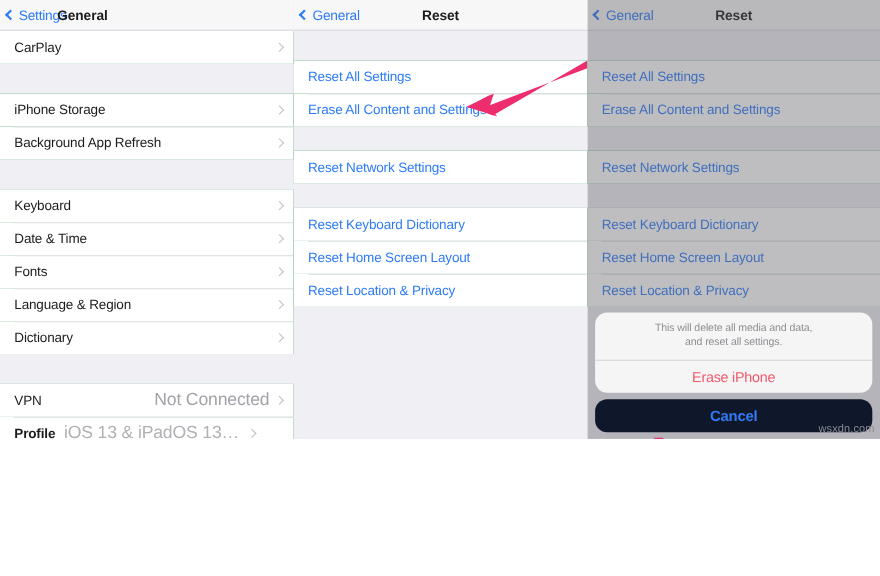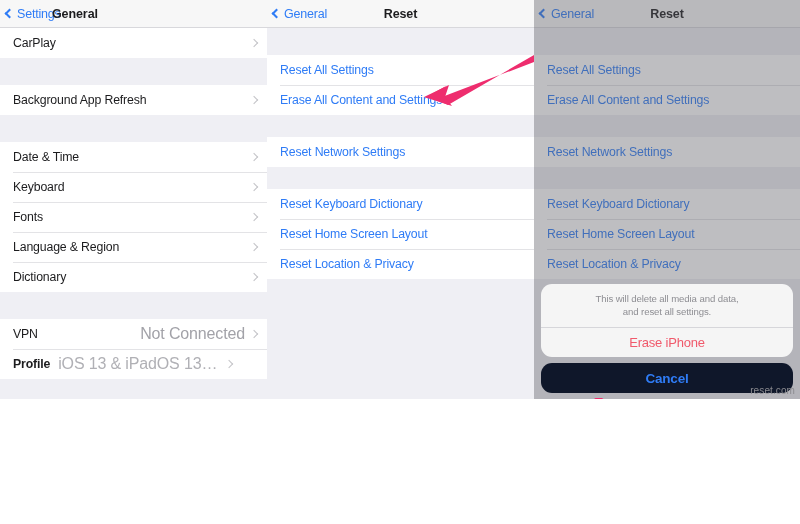--- a/index.html
+++ b/index.html
@@ -175,34 +175,38 @@
         <div class="row">
           <span class="label">CarPlay</span>
           <span class="chev-right"></span>
         </div>
       </div>
 
       <div class="gap" style="height:27px"></div>
 
       <div class="group">
         <div class="row">
+          <span class="label">iPhone Storage</span>
+          <span class="chev-right"></span>
+        </div>
+        <div class="row">
           <span class="label">Background App Refresh</span>
           <span class="chev-right"></span>
         </div>
       </div>
 
       <div class="gap" style="height:27px"></div>
 
       <div class="group">
         <div class="row">
+          <span class="label">Keyboard</span>
+          <span class="chev-right"></span>
+        </div>
+        <div class="row">
           <span class="label">Date &amp; Time</span>
-          <span class="chev-right"></span>
-        </div>
-        <div class="row">
-          <span class="label">Keyboard</span>
           <span class="chev-right"></span>
         </div>
         <div class="row">
           <span class="label">Fonts</span>
           <span class="chev-right"></span>
         </div>
         <div class="row">
           <span class="label">Language &amp; Region</span>
           <span class="chev-right"></span>
         </div>
@@ -367,16 +371,16 @@
         <div class="sheet-btn destructive">Erase iPhone</div>
       </div>
       <div class="sheet-cancel">Cancel</div>
     </div>
 
     <svg class="arrow" style="left:20px;top:395px;z-index:12;" width="145" height="80" viewBox="0 0 145 80">
       <path d="M 40 3 L 48 3 L 132 64 L 134 46 L 140 72 L 114 70 L 130 62 Z" fill="#ee2d6e"></path>
       <path d="M 133 44 L 142 76 L 110 70 Z" fill="#ee2d6e"></path>
     </svg>
 
-    <div class="watermark">reset.com</div>
+    <div class="watermark">wsxdn.com</div>
   </div>
 
 </div>
 
 </body></html>

